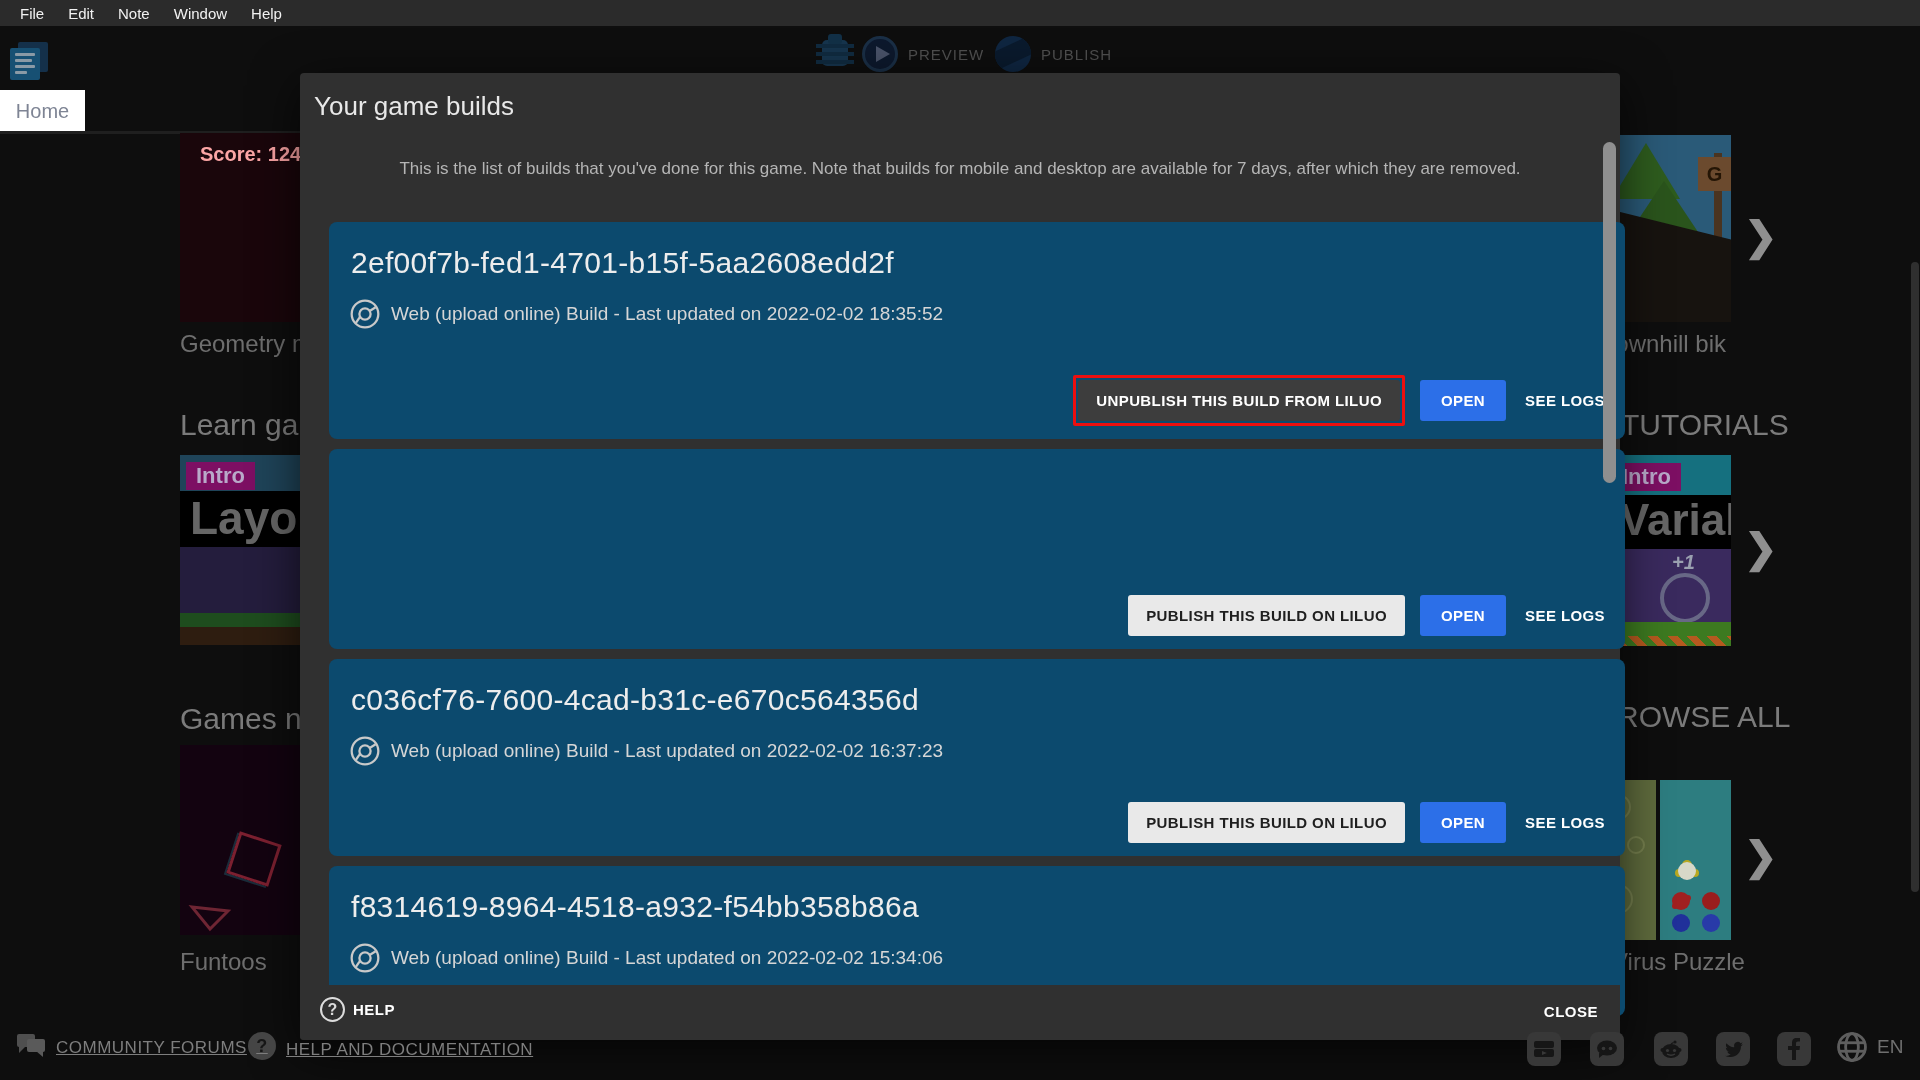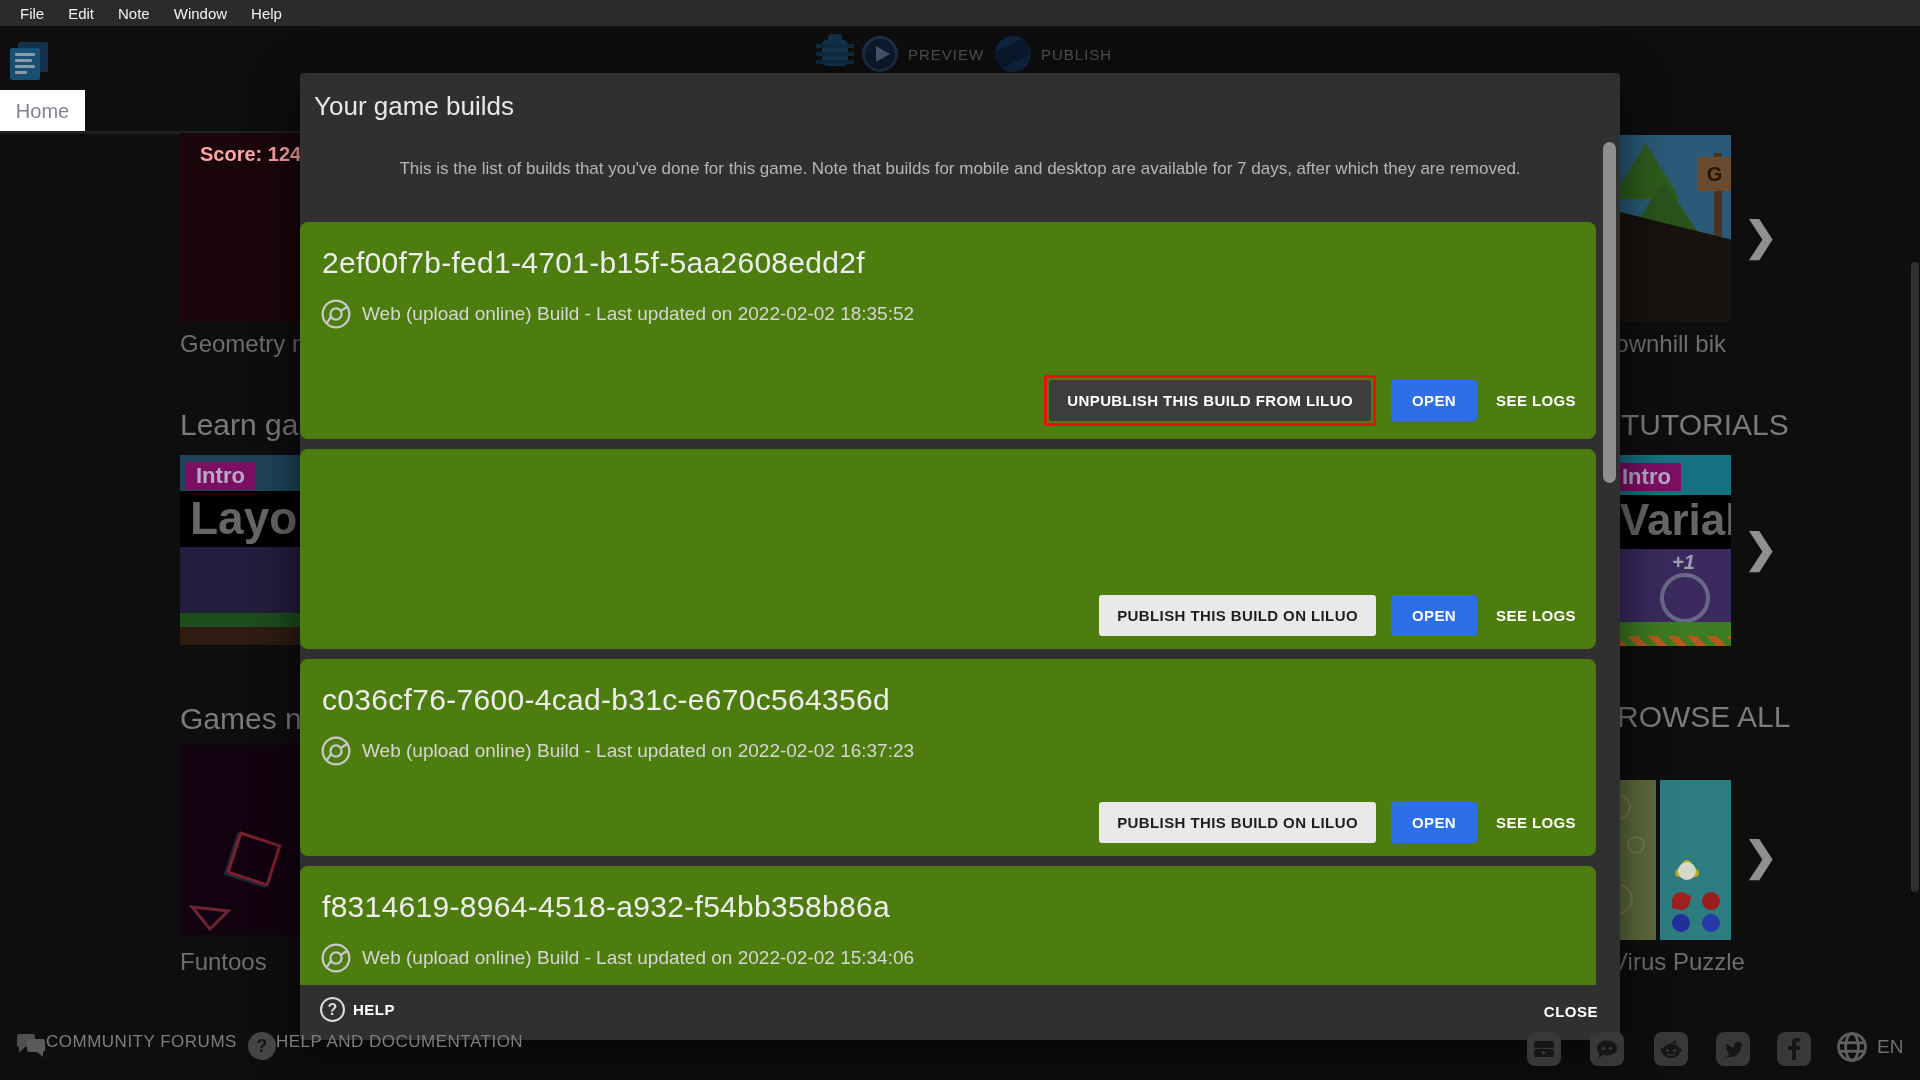--- a/index.html
+++ b/index.html
@@ -50,21 +50,21 @@
                font-size:22px;padding:1px 10px;}
   .band-black{position:absolute;background:#000;color:#666;font-weight:bold;}
   .chev{color:#8f8f8f;font-size:40px;line-height:1;font-weight:bold;}
 
   
   .dialog{left:300px;top:73px;width:1320px;height:967px;background:#303030;
           border-radius:4px;box-shadow:0 12px 48px rgba(0,0,0,.65);}
   .dlg-title{position:absolute;left:14px;top:18px;color:#e8e8e8;font-size:26px;}
   .dlg-desc{position:absolute;left:90px;right:90px;top:82px;text-align:center;
             color:#b5b5b5;font-size:17px;line-height:1.65;}
-  .card{position:absolute;left:0;width:1296px;background:#4d7c0f;border-radius:8px;}
+  .card{position:absolute;left:29px;width:1296px;background:#0c4a6e;border-radius:8px;}
   .build-id{position:absolute;left:22px;top:24px;color:#ededed;font-size:30px;letter-spacing:.3px;}
   .build-sub{position:absolute;left:20px;top:76px;display:flex;align-items:center;gap:10px;
              color:#d6d6d6;font-size:19px;}
   .btnrow{position:absolute;right:16px;bottom:13px;display:flex;align-items:center;gap:15px;}
   .btn{border:none;font-family:inherit;font-size:15px;font-weight:600;letter-spacing:.4px;
        padding:12px 18px;border-radius:3px;cursor:pointer;}
   .btn-dark{background:#3d3d3d;color:#fff;}
   .btn-light{background:#e9e9e9;color:#1f1f1f;}
   .btn-open{background:#2c6fe8;color:#fff;padding:12px 21px;}
   .btn-text{background:transparent;color:#fff;padding:12px 4px;}
@@ -73,21 +73,21 @@
                border-radius:0 0 4px 4px;}
   .help-btn{position:absolute;left:20px;top:12px;display:flex;align-items:center;gap:8px;cursor:pointer;}
   .help-circ{width:25px;height:25px;border-radius:50%;border:2px solid #dcdcdc;color:#dcdcdc;
              display:flex;align-items:center;justify-content:center;font-size:16px;font-weight:bold;box-sizing:border-box;}
   .help-txt,.close-txt{color:#fff;font-size:15px;font-weight:600;letter-spacing:.5px;}
   .close-btn{position:absolute;right:22px;top:18px;cursor:pointer;}
   .dlg-scrollbar{left:1603px;top:142px;width:13px;height:341px;background:#8f8f8f;border-radius:7px;}
   .win-scrollbar{left:1911px;top:262px;width:8px;height:630px;background:#2f2f2f;border-radius:4px;}
 
   
-  .foot-item{display:flex;align-items:flex-start;gap:0;color:#7e7e7e;font-size:17px;letter-spacing:.5px;}
+  .foot-item{display:flex;align-items:flex-end;gap:10px;color:#7e7e7e;font-size:17px;letter-spacing:.5px;text-decoration:underline;}
   .q-filled{width:28px;height:28px;border-radius:50%;background:#454545;color:#161616;
             display:flex;align-items:center;justify-content:center;font-weight:bold;font-size:18px;}
   .soc{width:34px;height:34px;border-radius:8px;background:#383838;display:flex;
        align-items:center;justify-content:center;}
   .soc svg{display:block;}
   .lang{color:#6f6f6f;font-size:19px;margin-left:8px;}
 </style>
 </head>
 <body>
 

